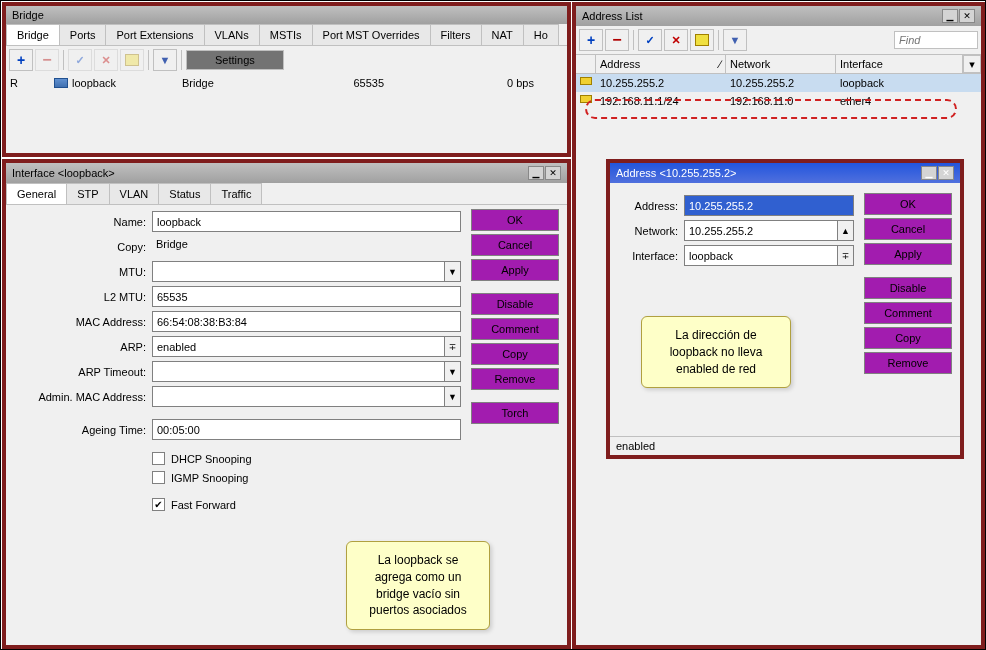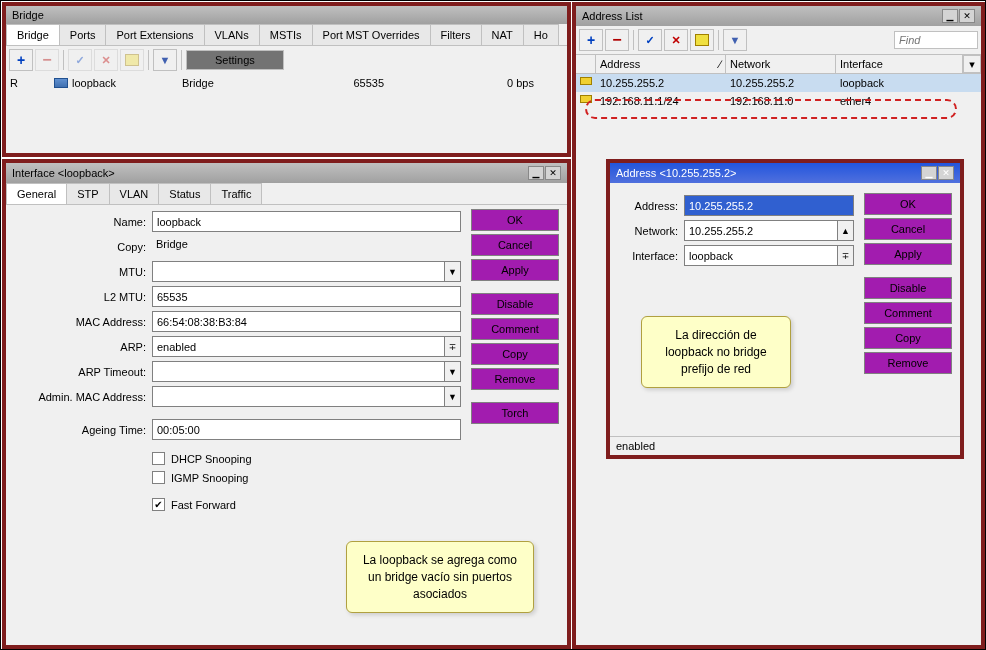--- a/index.html
+++ b/index.html
@@ -292,14 +292,14 @@
       <div class="btn">Comment</div>
       <div class="btn">Copy</div>
       <div class="btn">Remove</div>
     </div>
   </div>
   <div class="status-bar" style="position:absolute;bottom:0;left:0;right:0">
     <span>enabled</span>
   </div>
 </div>
 
-<div class="tooltip" style="left:345px;top:540px;width:188px;">La loopback se agrega como un bridge vacío sin puertos asociados</div>
-<div class="tooltip" style="left:640px;top:315px;width:150px;">La dirección de loopback no bridge prefijo de red</div>
+<div class="tooltip" style="left:345px;top:540px;width:144px;">La loopback se agrega como un bridge vacío sin puertos asociados</div>
+<div class="tooltip" style="left:640px;top:315px;width:150px;">La dirección de loopback no lleva enabled de red</div>
 
 </body></html>

